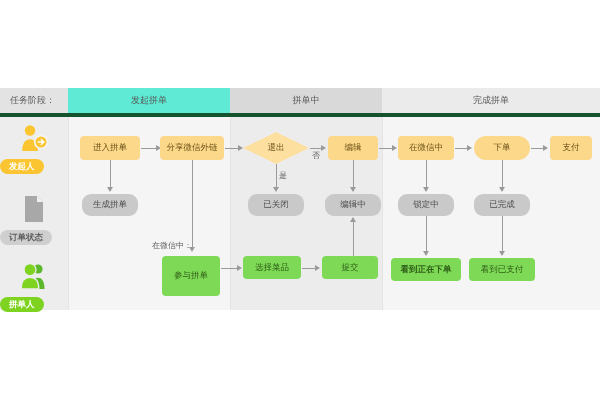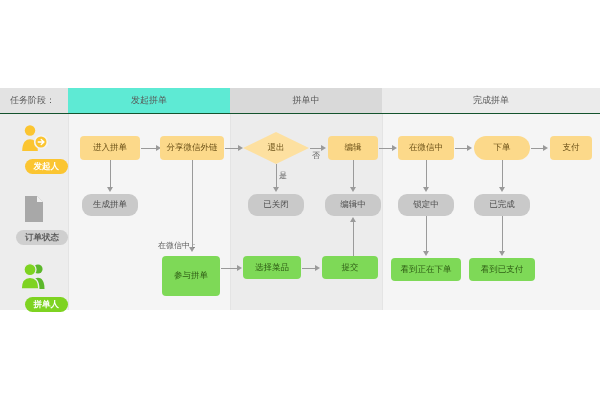--- a/index.html
+++ b/index.html
@@ -19,32 +19,32 @@
   .band{position:absolute;top:0;bottom:0;}
   .band.legend{left:0;   width:68px;  background:#ededed;}
   .band.c1    {left:68px; width:162px; background:#f5f5f5;}
   .band.c2    {left:230px;width:152px; background:#ececec;}
   .band.c3    {left:382px;width:218px; background:#f5f5f5;}
 
   
   .hdr{position:absolute;top:0;height:25px;
        font-size:9px;color:#585858;
        display:flex;align-items:center;justify-content:center;
-       border-bottom:1px solid #14532d;}
+       border-bottom:4px solid #14532d;}
   .hdr.legend{left:0;   width:68px;  background:#e3e3e3;}
   .hdr.c1    {left:68px; width:162px; background:#5eead4;}
   .hdr.c2    {left:230px;width:152px; background:#d9d9d9;}
   .hdr.c3    {left:382px;width:218px; background:#ebebeb;}
   .hdr.legend{justify-content:flex-start;padding-left:10px;}
 
   
   .sep{position:absolute;top:0;bottom:0;width:1px;background:#e4e4e4;}
 
   
-  .lg-item{position:absolute;left:0;width:68px;text-align:right;}
+  .lg-item{position:absolute;left:0;width:68px;text-align:left;}
   .lg-chip{display:inline-block;font-size:8.5px;font-weight:bold;
            padding:3px 9px;border-radius:9px;line-height:1.1;}
   .lg-chip.y{background:#fbc531;color:#ffffff;}
   .lg-chip.g{background:#7ed321;color:#ffffff;}
   .lg-chip.gr{background:#cfcfcf;color:#5a5a5a;}
   .lg-icon{height:30px;display:flex;align-items:flex-end;justify-content:center;margin-bottom:3px;}
 
   
   .node{position:absolute;
         display:flex;align-items:center;justify-content:center;
@@ -178,38 +178,38 @@
   <div class="ln lnv" style="left:426px;top:72px;height:28px;"></div>
   <div class="arw d" style="left:422.5px;top:99px;"></div>
   <div class="node gr" style="left:398px;top:106px;width:56px;height:22px;">锁定中</div>
 
   <div class="ln lnv" style="left:502px;top:72px;height:28px;"></div>
   <div class="arw d" style="left:498.5px;top:99px;"></div>
   <div class="node gr" style="left:474px;top:106px;width:56px;height:22px;">已完成</div>
 
   <div class="ln lnv" style="left:192px;top:72px;height:88px;"></div>
   <div class="arw d" style="left:188.5px;top:159px;"></div>
-  <div class="edgelbl" style="left:158px;top:152px;">在微信中：</div>
+  <div class="edgelbl" style="left:152px;top:152px;">在微信中：</div>
 
   <div class="node g" style="left:162px;top:168px;width:58px;height:40px;">参与拼单</div>
 
   <div class="ln lnh" style="left:221px;top:179.5px;width:17px;"></div>
   <div class="arw r" style="left:237px;top:176.5px;"></div>
 
   <div class="node g" style="left:243px;top:168px;width:58px;height:23px;">选择菜品</div>
 
   <div class="ln lnh" style="left:302px;top:179.5px;width:14px;"></div>
   <div class="arw r" style="left:315px;top:176.5px;"></div>
 
   <div class="node g" style="left:322px;top:168px;width:56px;height:23px;">提交</div>
 
   <div class="ln lnv" style="left:353px;top:134px;height:34px;"></div>
   <div class="arw u" style="left:349.5px;top:129px;"></div>
 
   <div class="ln lnv" style="left:426px;top:128px;height:36px;"></div>
   <div class="arw d" style="left:422.5px;top:163px;"></div>
-  <div class="node g" style="left:391px;top:170px;width:70px;height:23px;">看到正在下单</div>
+  <div class="node g" style="left:391px;top:170px;width:70px;height:23px;font-weight:bold;">看到正在下单</div>
 
   <div class="ln lnv" style="left:502px;top:128px;height:36px;"></div>
   <div class="arw d" style="left:498.5px;top:163px;"></div>
   <div class="node g" style="left:469px;top:170px;width:66px;height:23px;">看到已支付</div>
 
 </div>
 
 </body></html>

